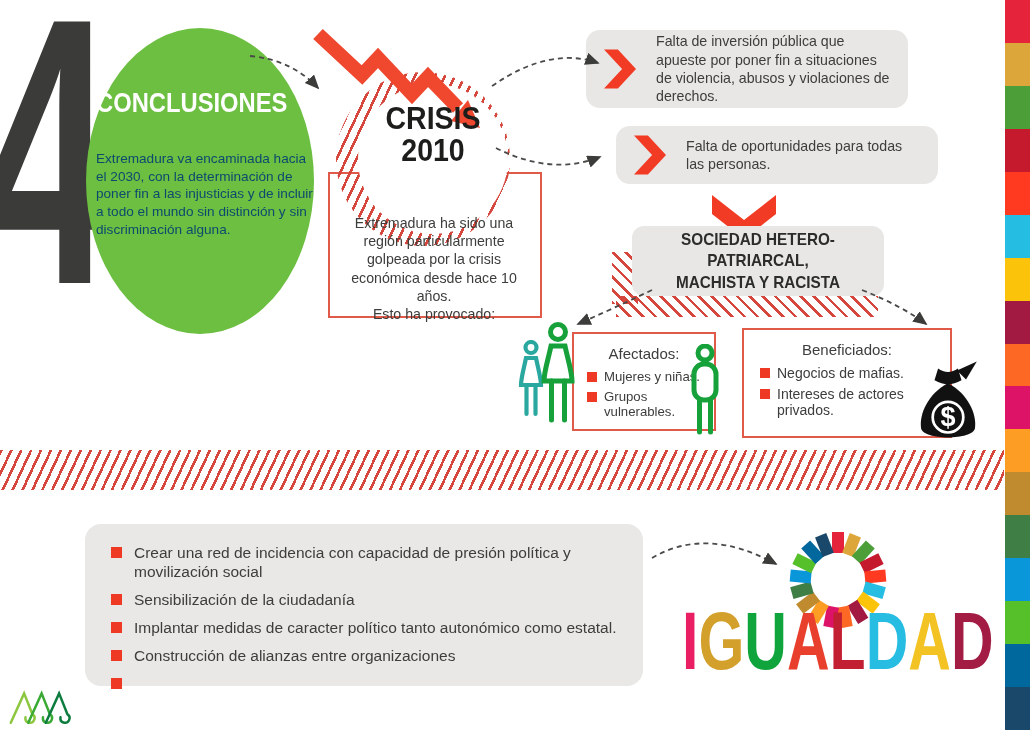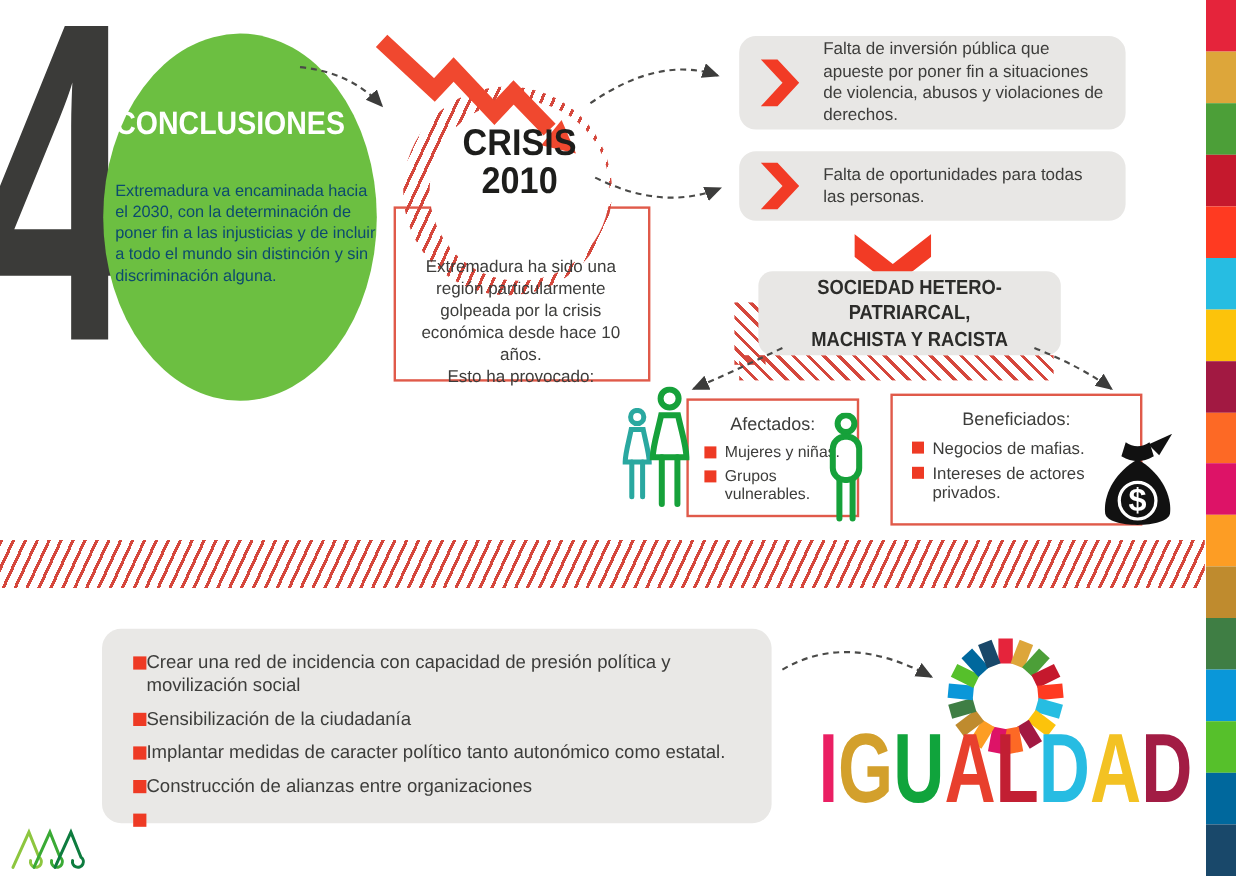--- a/index.html
+++ b/index.html
@@ -21,21 +21,21 @@
   #crisis-hatch{left:336px;top:72px;width:174px;height:174px;border-radius:50%;
                 background:repeating-linear-gradient(115deg,#d5473c 0 2.6px,transparent 2.6px 9px);}
   #crisis-white{left:358px;top:84px;width:150px;height:150px;border-radius:50%;background:#ffffff;}
   #crisis-title{left:358px;top:103px;width:150px;text-align:center;font-size:31px;line-height:1.02;
                 font-weight:bold;color:#1d1d1b;transform:scaleX(0.92);transform-origin:center top;}
   #crisis-box{left:328px;top:172px;width:210px;height:142px;border:2px solid #e05a4a;background:transparent;}
   #crisis-body{left:336px;top:214px;width:196px;text-align:center;font-size:14.2px;line-height:1.28;}
 
   
   .pill{background:#e8e7e5;border-radius:14px;display:flex;align-items:center;}
-  #pill-1{left:616px;top:30px;width:322px;height:78px;}
+  #pill-1{left:586px;top:30px;width:322px;height:78px;}
   #pill-2{left:616px;top:126px;width:322px;height:58px;}
   .pill .chev{margin-left:18px;flex:none;}
   .pill .ptext{margin-left:20px;margin-right:14px;font-size:14.2px;line-height:1.3;}
 
   
   #society-box{left:632px;top:226px;width:252px;height:70px;background:#e8e7e5;border-radius:12px;
                display:flex;align-items:center;justify-content:center;text-align:center;}
   #society-box .stext{font-size:17px;font-weight:bold;color:#2c2c2a;line-height:1.25;
                transform:scaleX(0.9);}
   .hatch-band{background:repeating-linear-gradient(45deg,#d5473c 0 2.6px,transparent 2.6px 9px);}
@@ -57,21 +57,21 @@
   
   #banner-hatch{left:0;top:450px;width:1004px;height:40px;
                 background:repeating-linear-gradient(115deg,#d5473c 0 2.6px,transparent 2.6px 9px);}
   #banner{left:0;top:463px;width:908px;height:48px;background:#79b829;}
   #banner .btxt{position:absolute;left:28px;top:0;line-height:48px;font-size:30px;font-weight:bold;
                 color:#ffffff;white-space:nowrap;transform:scaleX(0.82);transform-origin:left center;}
 
   
   #req-box{left:85px;top:524px;width:558px;height:162px;background:#e9e8e6;border-radius:16px;
            padding:19px 0 0 26px;box-sizing:border-box;}
-  .req-row{display:flex;align-items:flex-start;margin-bottom:8.5px;}
+  .req-row{display:flex;align-items:flex-start;gap:12px;margin-bottom:8.5px;}
   .rsq{width:11px;height:11px;background:#ee3a24;margin-top:4px;flex:none;}
   .req-row .rtext{font-size:15.5px;line-height:1.25;}
 
   
   #sdg-wheel-wrap{left:784px;top:526px;width:108px;height:108px;}
   #igualdad{left:682px;top:600px;font-size:82px;font-weight:bold;line-height:1;white-space:nowrap;
             transform:scaleX(0.72);transform-origin:left top;letter-spacing:0px;}
 
   
   #sdg-color-stripe{left:1005px;top:0;width:25px;height:730px;display:flex;flex-direction:column;}

